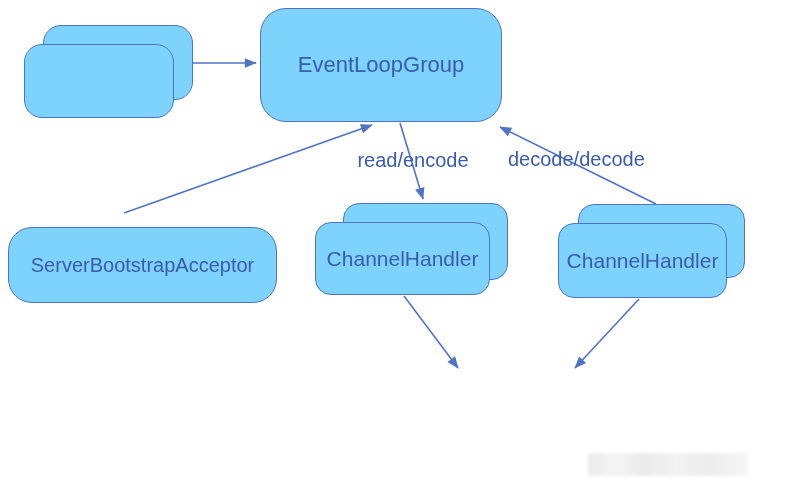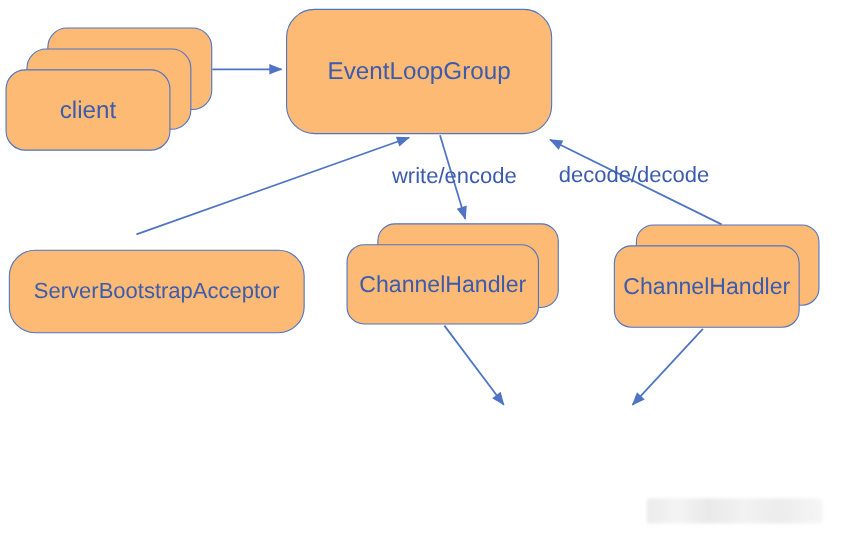--- a/index.html
+++ b/index.html
@@ -27,21 +27,21 @@
     z-index: 5;
   }
   .edges line {
     stroke: var(--line);
     stroke-width: 1.6;
   }
   .edges .arrowhead-path { fill: var(--line); }
 
   .box {
     position: absolute;
-    background: #fdba74;
+    background: #7dd3fc;
     border: 1.6px solid var(--line);
     display: flex;
     align-items: center;
     justify-content: center;
     color: var(--text);
     z-index: 2;
   }
   .box span { white-space: nowrap; }
 
   
@@ -88,23 +88,20 @@
     z-index: 7;
   }
 </style>
 </head>
 <body>
 
 <div class="canvas">
 
   <div class="box client-back"></div>
   <div class="box client-mid"></div>
-  <div class="box client-front">
-    <span>client</span>
-  </div>
 
   <div class="box elg">
     <span>EventLoopGroup</span>
   </div>
 
   <div class="box sba">
     <span>ServerBootstrapAcceptor</span>
   </div>
 
   <div class="box chr-back"></div>
@@ -125,18 +122,18 @@
       </marker>
     </defs>
     <line x1="193" y1="63" x2="256" y2="63" marker-end="url(#arrow)"></line>
     <line x1="124" y1="213" x2="372" y2="125" marker-end="url(#arrow)"></line>
     <line x1="400" y1="123" x2="423" y2="199" marker-end="url(#arrow)"></line>
     <line x1="656" y1="204" x2="500" y2="127" marker-end="url(#arrow)"></line>
     <line x1="404" y1="296" x2="458" y2="368" marker-end="url(#arrow)"></line>
     <line x1="639" y1="299" x2="575" y2="368" marker-end="url(#arrow)"></line>
   </svg>
 
-  <div class="edge-label label-read">write/encode</div>
+  <div class="edge-label label-read">read/encode</div>
   <div class="edge-label label-write">decode/decode</div>
 
   <div class="watermark"></div>
 
 </div>
 
 </body></html>

